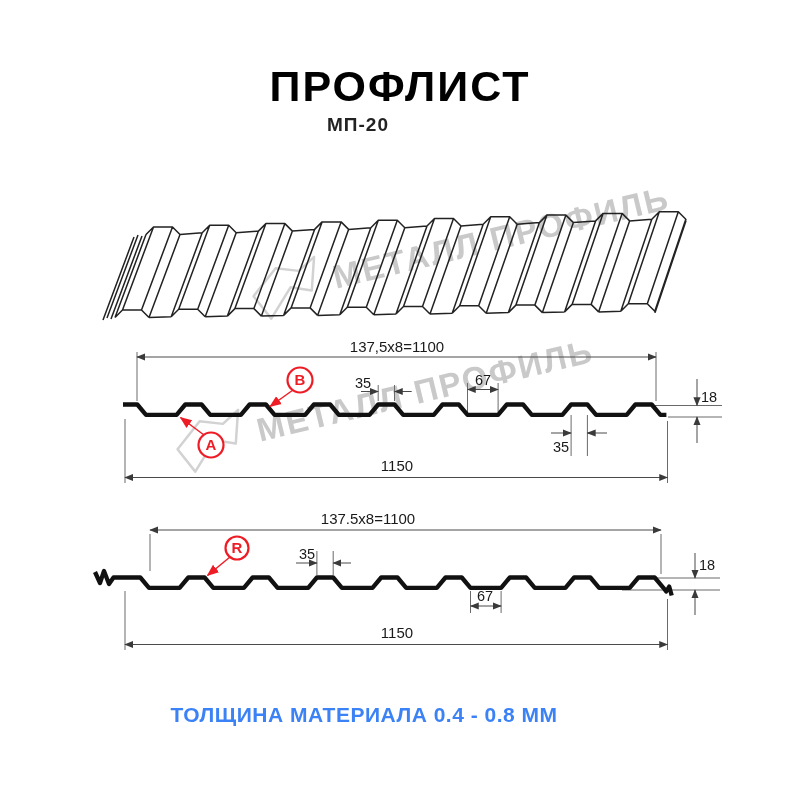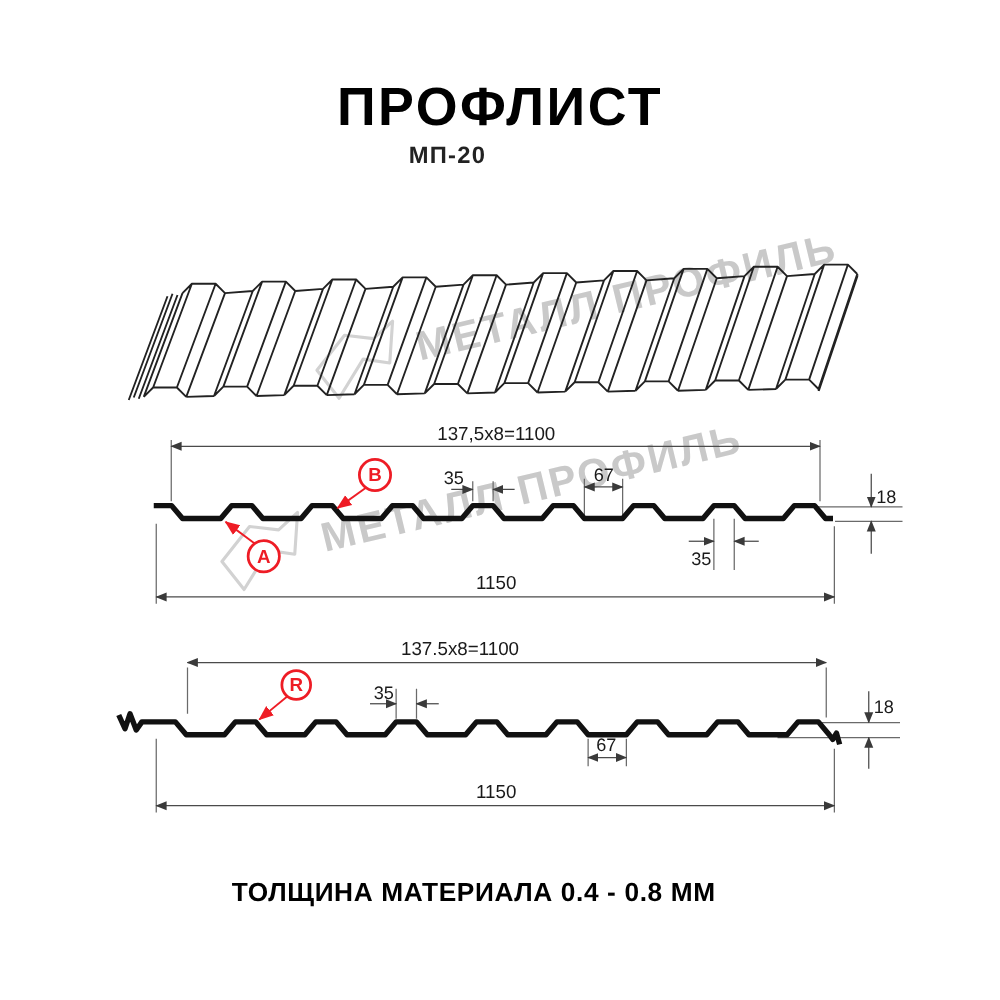--- a/index.html
+++ b/index.html
@@ -3,21 +3,21 @@
 <meta charset="utf-8">
 <style>
   html,body{margin:0;padding:0;background:#fff;}
   .page{position:relative;width:800px;height:800px;background:#ffffff;overflow:hidden;
         font-family:"Liberation Sans",sans-serif;}
   .title{position:absolute;left:0;top:62px;width:800px;text-align:center;
          font-size:43px;font-weight:bold;letter-spacing:2px;color:#000000;margin:0;}
   .subtitle{position:absolute;left:0;top:114px;width:716px;text-align:center;
          font-size:19px;font-weight:600;letter-spacing:1px;color:#222;}
   .footer{position:absolute;left:0;top:703px;width:728px;text-align:center;
-         font-size:21px;font-weight:600;letter-spacing:.5px;color:#000000;margin-left:15px;}
+         font-size:21px;font-weight:600;letter-spacing:.5px;color:#3b82f6;}
   .wm{position:absolute;display:flex;align-items:center;gap:10px;
       transform-origin:left center;transform:rotate(-13.5deg);pointer-events:none;}
   .wm span{font-size:33px;font-weight:bold;letter-spacing:2px;color:#c9c9c9;white-space:nowrap;}
   .wm1{left:246px;top:268px;}
   .wm2{left:170px;top:421px;}
   svg.drawing{position:absolute;left:0;top:0;}
   .dimtxt{font-size:14.5px;fill:#1a1a1a;}
   .covtxt{font-size:15px;fill:#1a1a1a;}
   .redlbl{font-size:15px;font-weight:bold;fill:#ee1c25;}
   .ext{stroke:#6a6a6a;stroke-width:1;}

